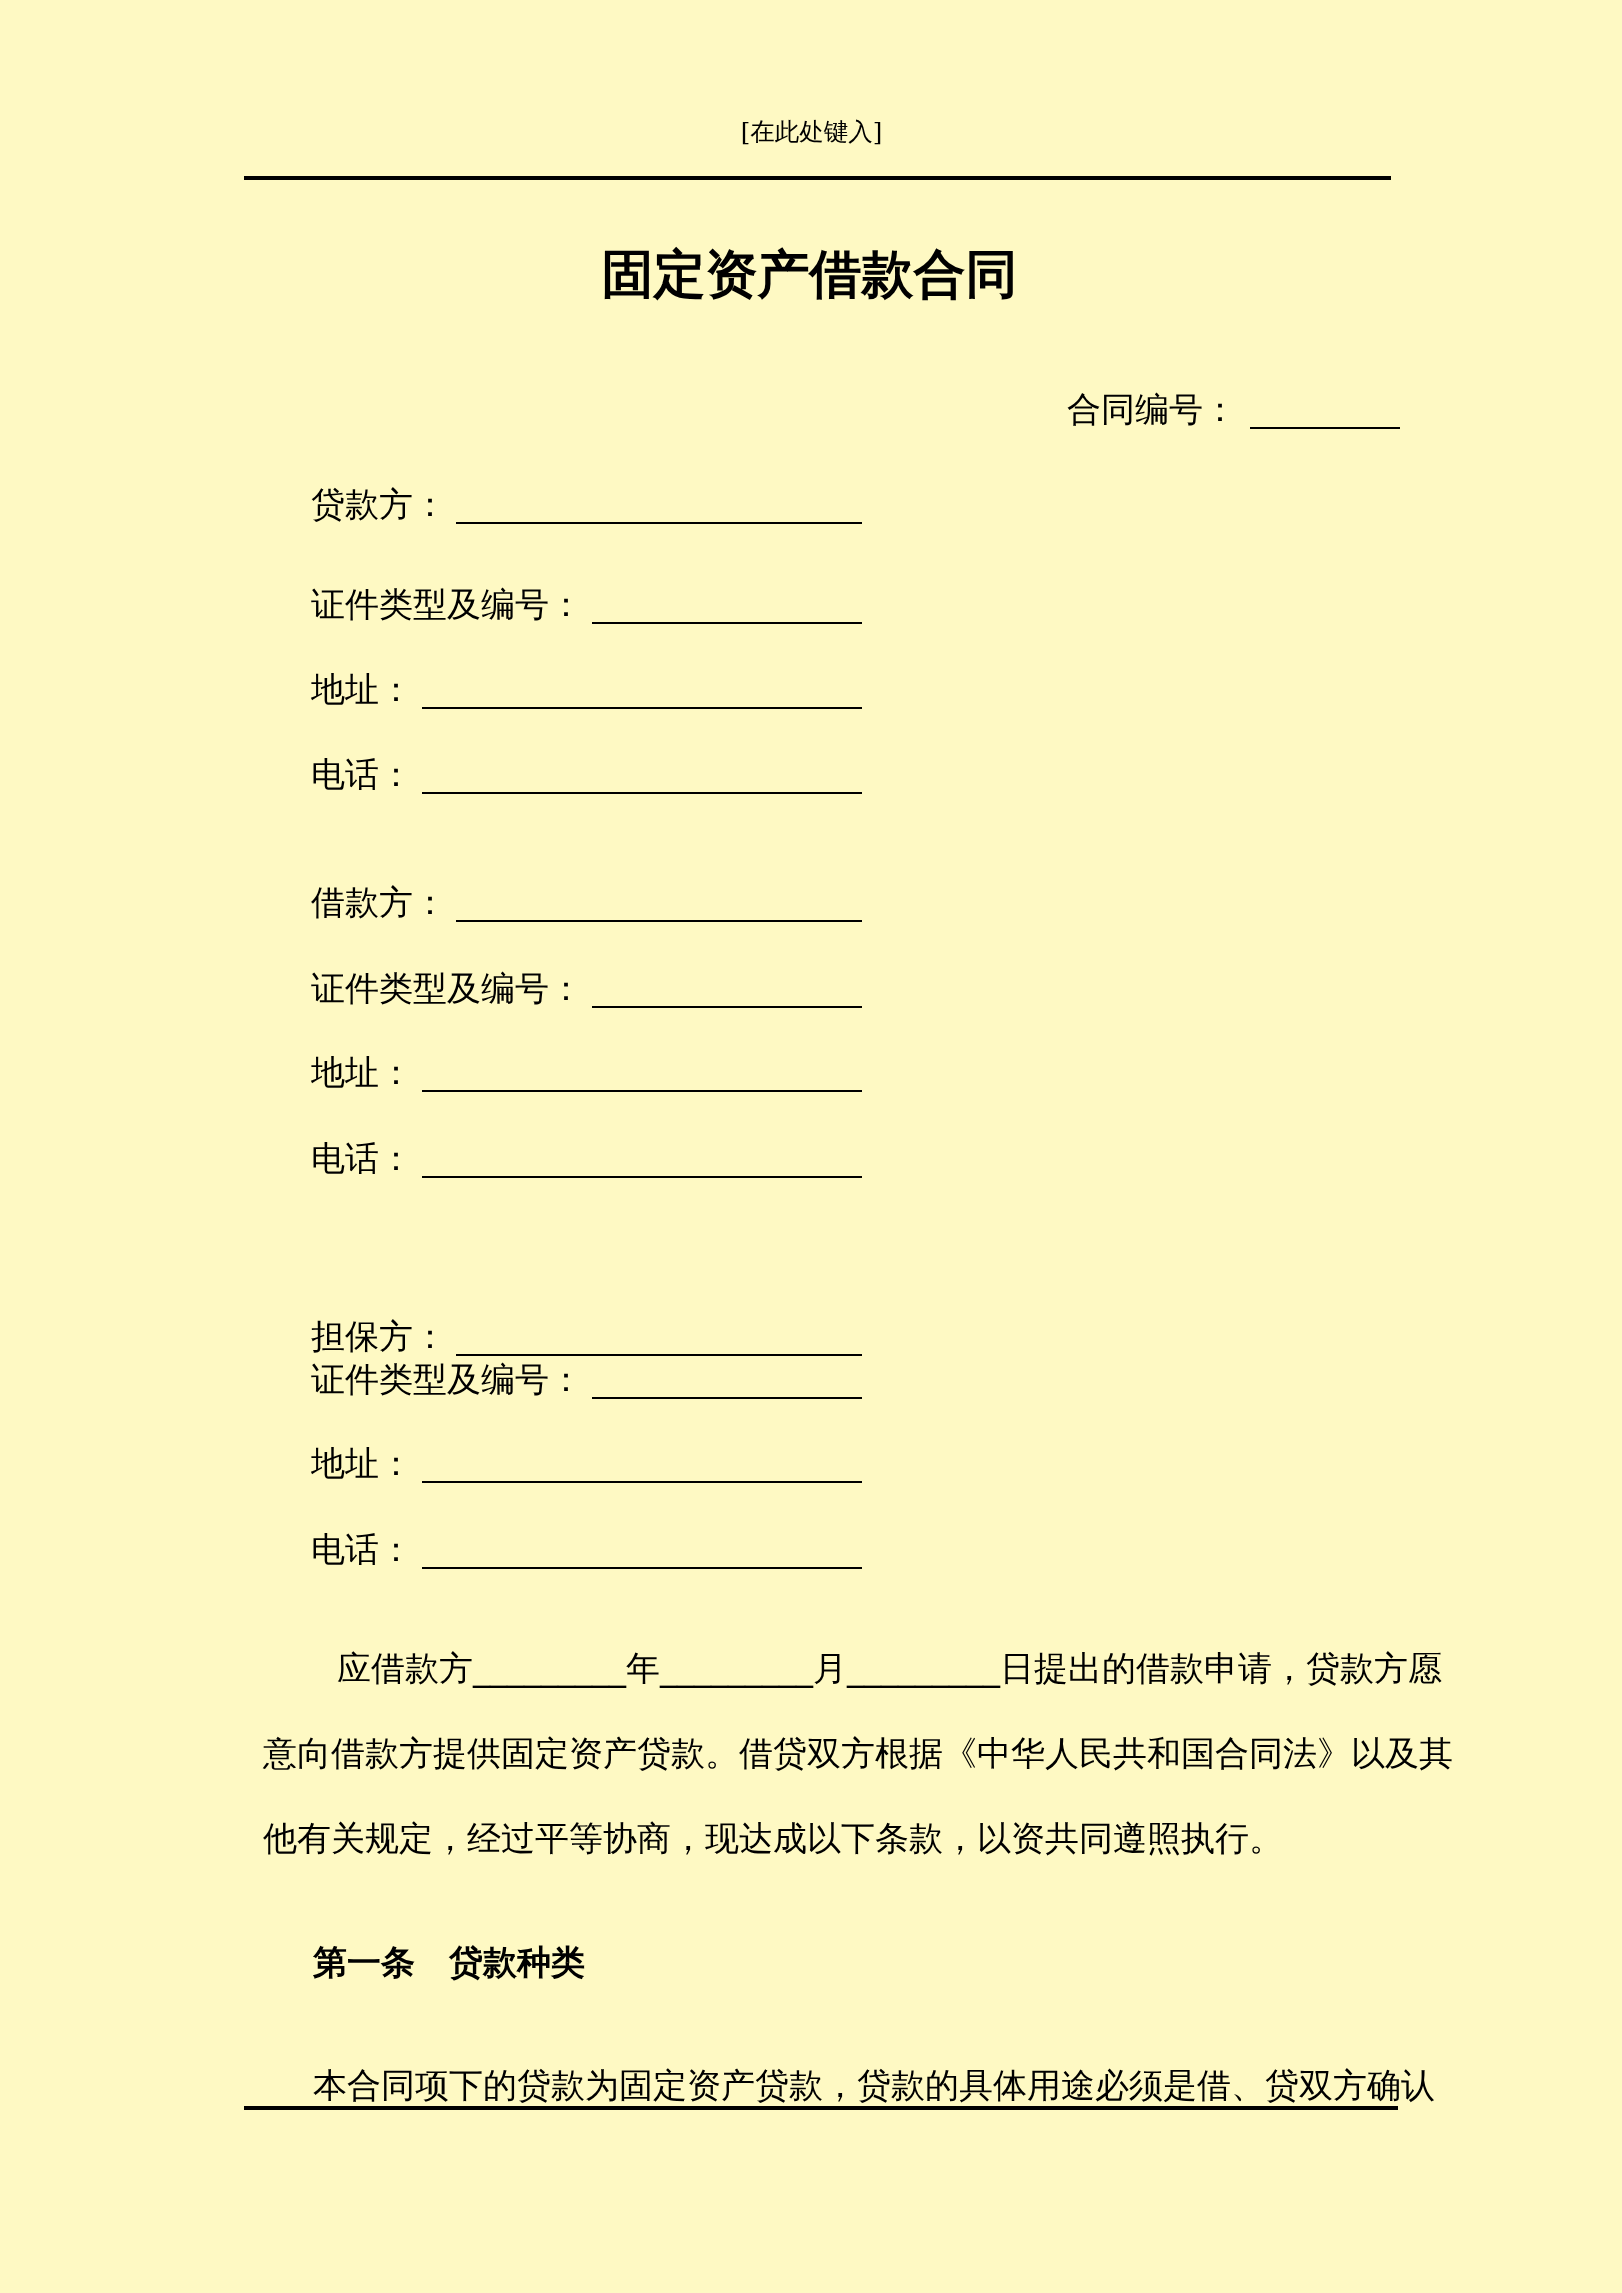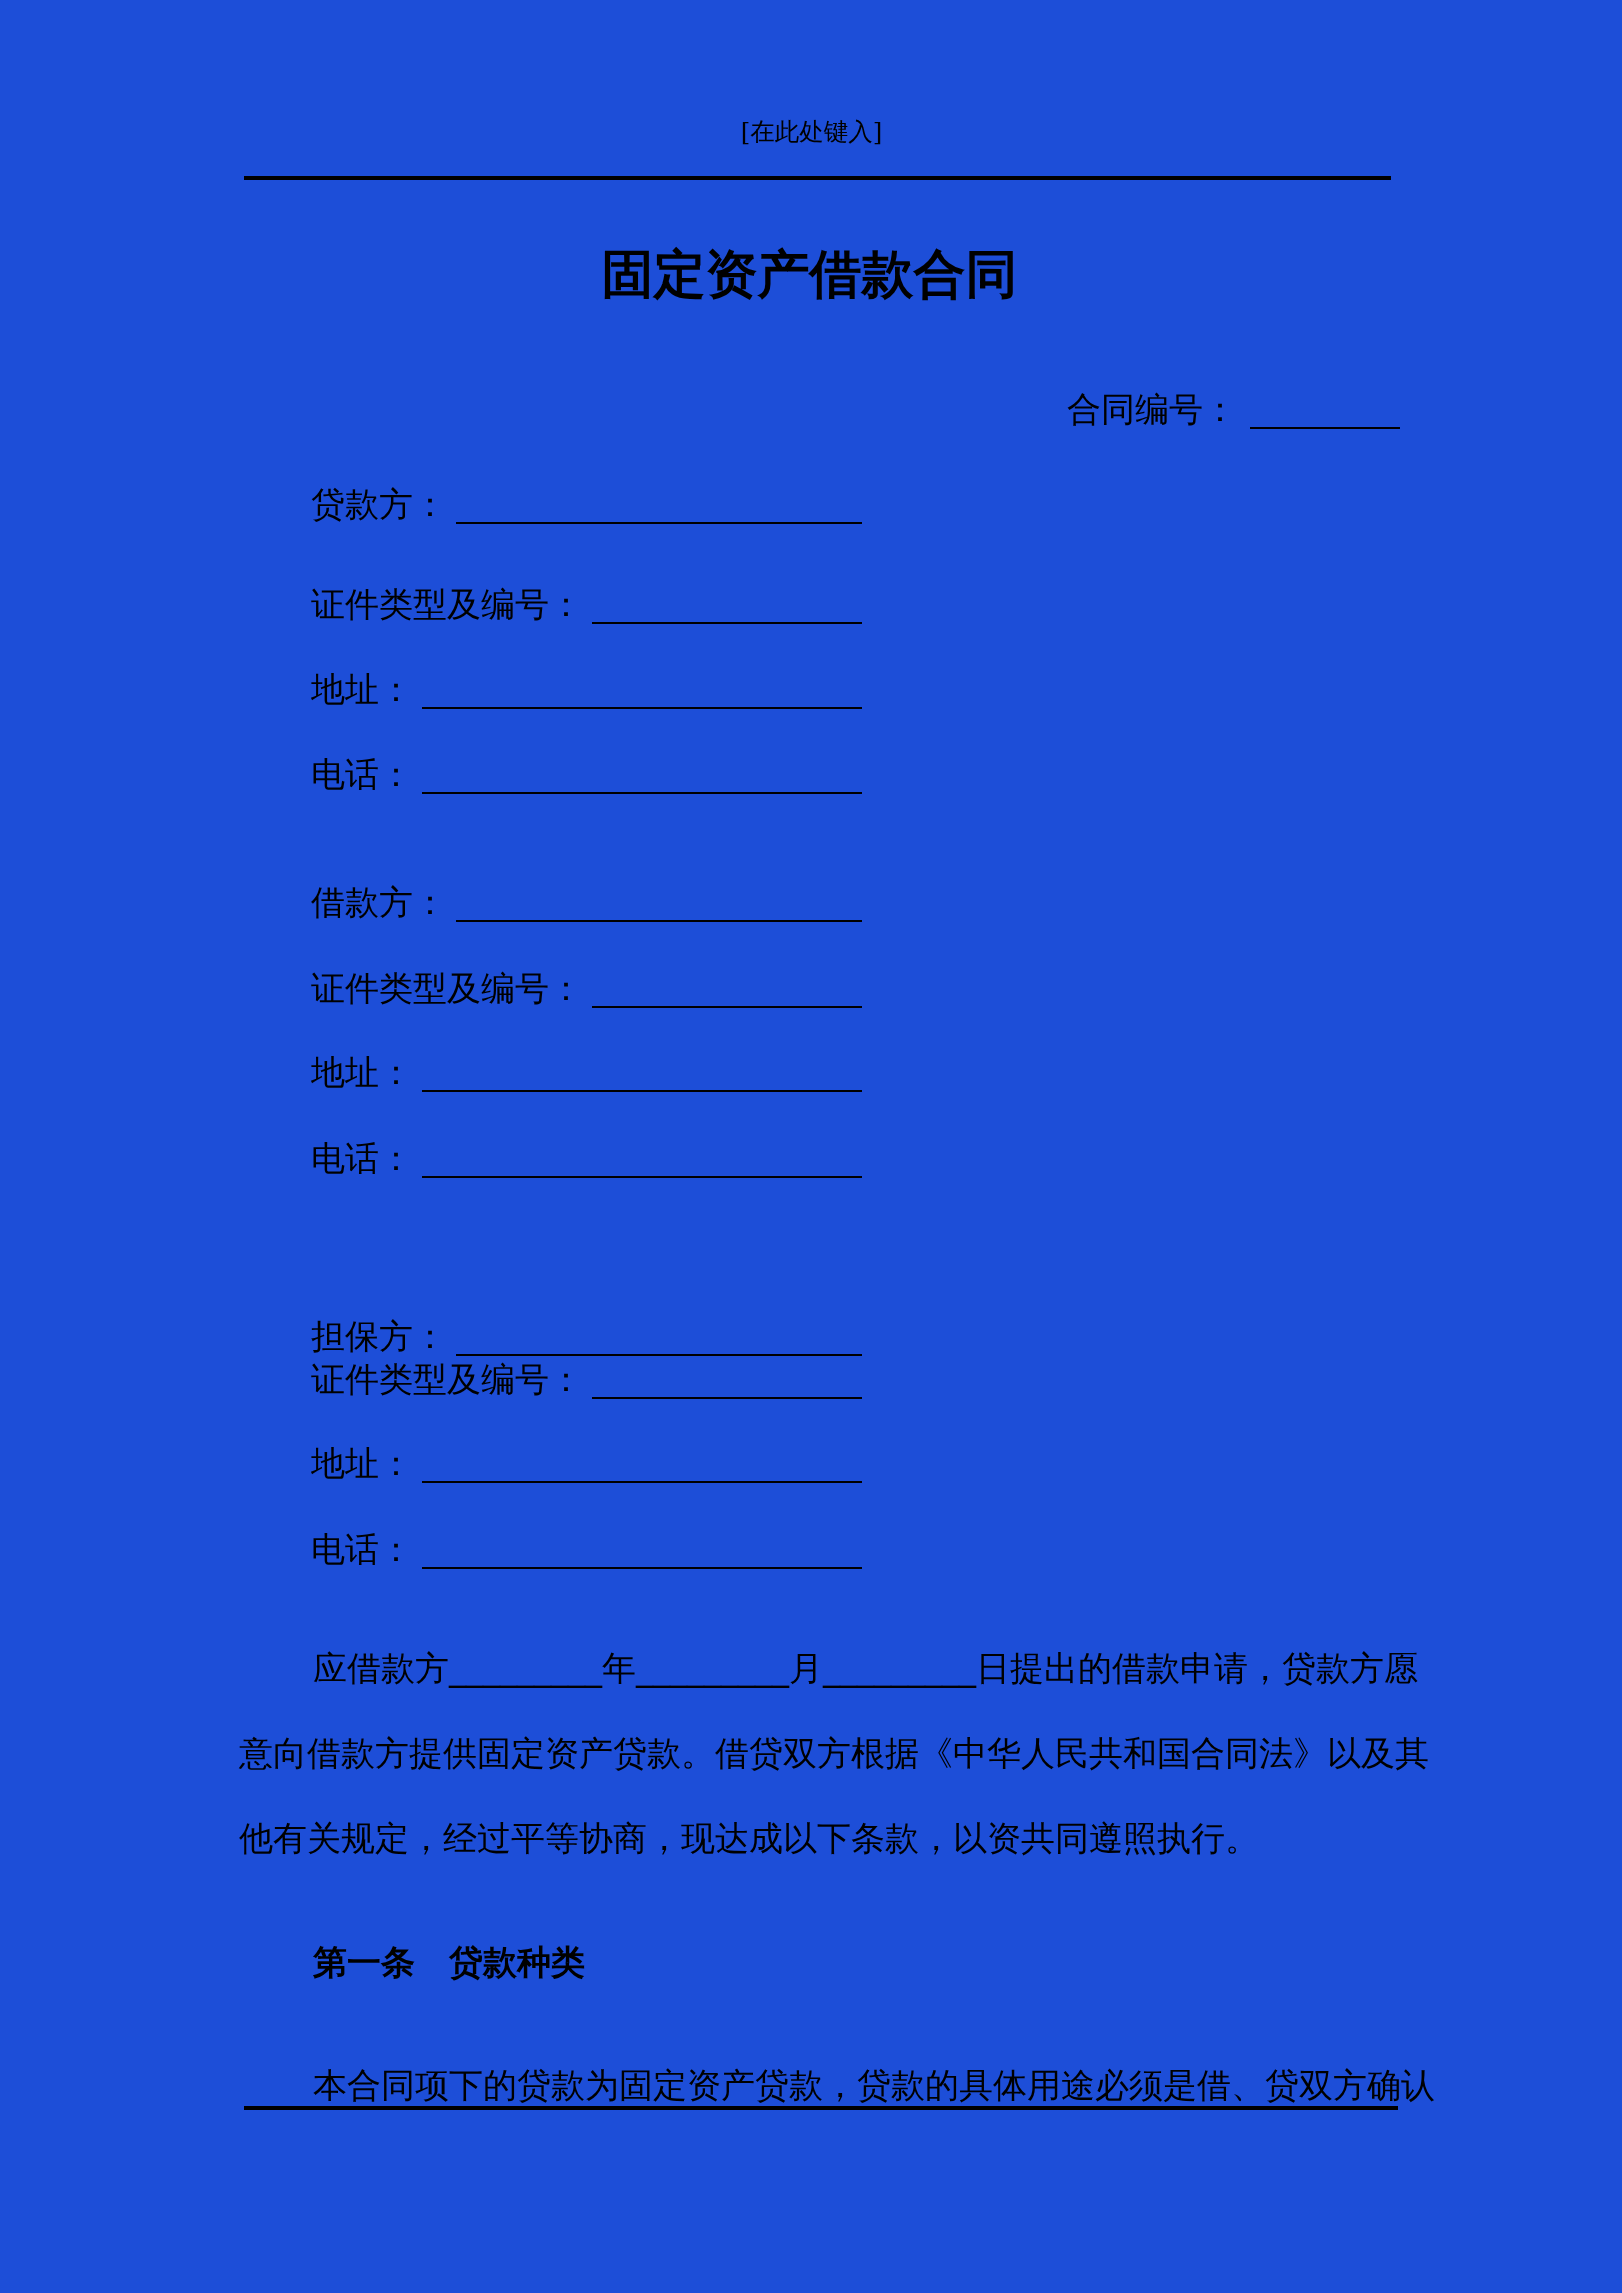--- a/index.html
+++ b/index.html
@@ -1,17 +1,17 @@
 <!DOCTYPE html>
 <html style="font-size:14.5px"><head>
 <meta charset="utf-8">
 <style>
   html,body { margin:0; padding:0; background:#ffffff; }
   .page {
-    position:relative; width:1623px; height:2294px; background:#1d4ed8;
+    position:relative; width:1623px; height:2294px; background:#fef9c3;
     font-family:"DejaVu Sans", sans-serif; color:#000000; overflow:hidden;
   }
   
   .hdr-text {
     position:absolute; top:115px; left:0; right:0; text-align:center;
     font-size:24.5px; line-height:33px; font-family:"DejaVu Serif", serif;
   }
   .hdr-rule { position:absolute; left:244px; top:176px; width:1147px; height:3.6px; background:#000; }
   
   .title {
@@ -33,21 +33,21 @@
   .row .lbl { white-space:nowrap; }
   .row .blank { flex:1; border-bottom:2.7px solid #000; margin-left:9px; height:40px; }
   
   .r1a{top:480px}.r1b{top:580px}.r1c{top:665px}.r1d{top:750px}
   
   .r2a{top:878px}.r2b{top:964px}.r2c{top:1048px}.r2d{top:1134px}
   
   .r3a{top:1312px}.r3b{top:1355px}.r3c{top:1439px}.r3d{top:1525px}
   
   .intro { position:absolute; left:239px; top:1650px; width:1173px; font-size:34px; }
-  .intro .line { height:85px; line-height:36px; white-space:nowrap; }
+  .intro .line { height:85px; line-height:36px; white-space:nowrap;margin-left:24px; }
   .intro .line.indent { padding-left:74px; }
   
   .heading {
     position:absolute; left:313px; top:1944px; font-size:34px; line-height:36px;
     font-weight:bold; white-space:nowrap;
   }
   .para2 {
     position:absolute; left:239px; top:2033px; width:1173px; padding-left:74px;
     font-size:34px; line-height:36px; white-space:nowrap;margin-top:34px;
   }

